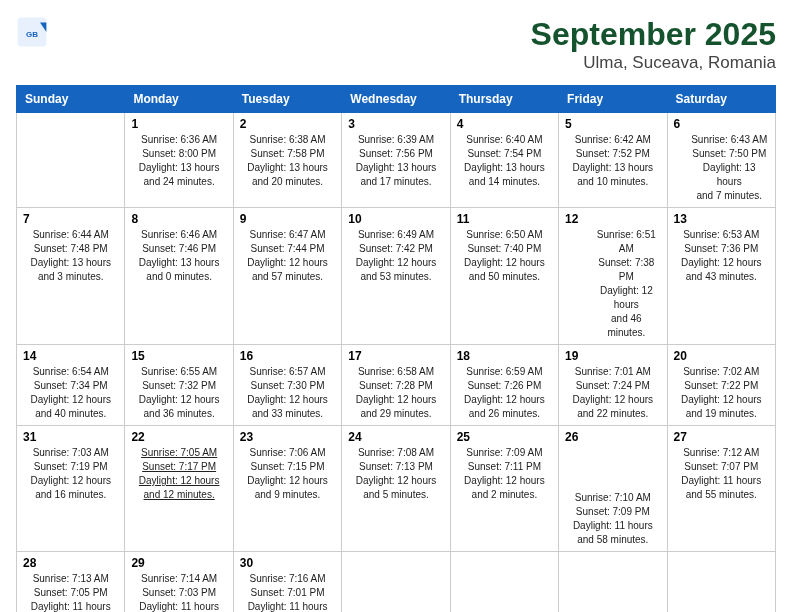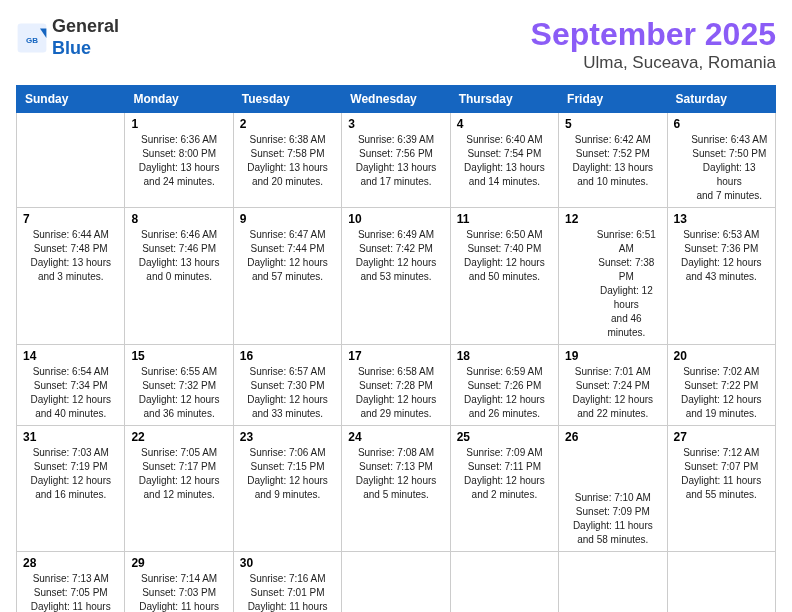--- a/index.html
+++ b/index.html
@@ -31,21 +31,21 @@
     .logo-icon {
       width: 32px;
       height: 32px;
     }
     .title-block {
       text-align: right;
     }
     .month-title {
       font-size: 32px;
       font-weight: bold;
-      color: #8b5cf6;
+      color: #14532d;
     }
     .location {
       font-size: 17px;
       color: #444;
     }
     .calendar {
       width: 100%;
       border-collapse: collapse;
       font-size: 11px;
     }
@@ -88,24 +88,20 @@
 </head>
 <body>
 
 <div class="header">
   <div class="logo">
     <svg class="logo-icon" viewBox="0 0 40 40">
       <rect x="2" y="2" width="36" height="36" rx="4" fill="#e8f0fe"></rect>
       <text x="20" y="26" text-anchor="middle" font-size="10" font-weight="bold" fill="#1565c0">GB</text>
       <polygon points="30,8 38,8 38,20" fill="#1565c0"></polygon>
     </svg>
-    <div class="logo-text">
-      <span class="logo-general">General</span><br>
-      <span class="logo-blue">Blue</span>
-    </div>
   </div>
   <div class="title-block">
     <div class="month-title">September 2025</div>
     <div class="location">Ulma, Suceava, Romania</div>
   </div>
 </div>
 
 <table class="calendar">
   <thead>
     <tr>
@@ -269,21 +265,21 @@
       <tr class="week-row">
         <td>
           <span class="day-num">31</span>
           <div class="day-info" style="white-space: pre-line;">Sunrise: 7:03 AM
 Sunset: 7:19 PM
 Daylight: 12 hours
 and 16 minutes.</div>
         </td>
         <td>
           <span class="day-num">22</span>
-          <div class="day-info" style="white-space: pre-line;">Sunrise: 7:05 AM
+          <div class="day-info" style="white-space: pre-line; text-decoration: underline;">Sunrise: 7:05 AM
 Sunset: 7:17 PM
 Daylight: 12 hours
 and 12 minutes.</div>
         </td>
         <td>
           <span class="day-num">23</span>
           <div class="day-info" style="white-space: pre-line;">Sunrise: 7:06 AM
 Sunset: 7:15 PM
 Daylight: 12 hours
 and 9 minutes.</div>

